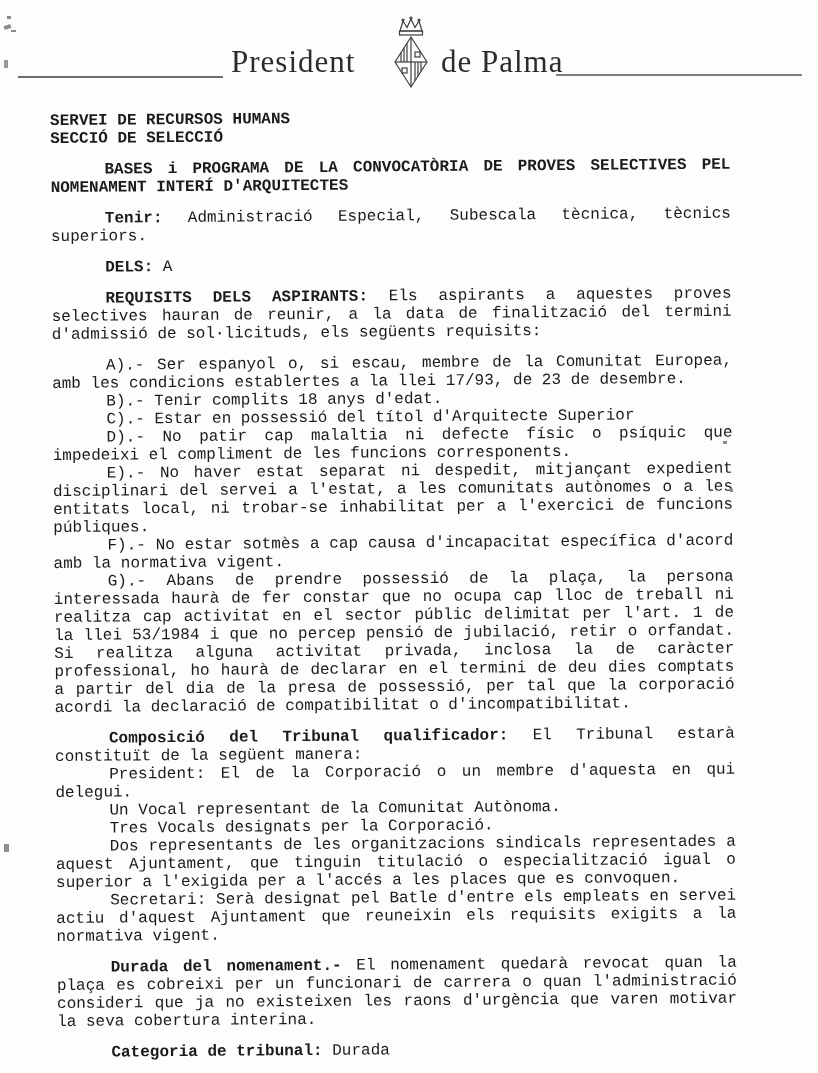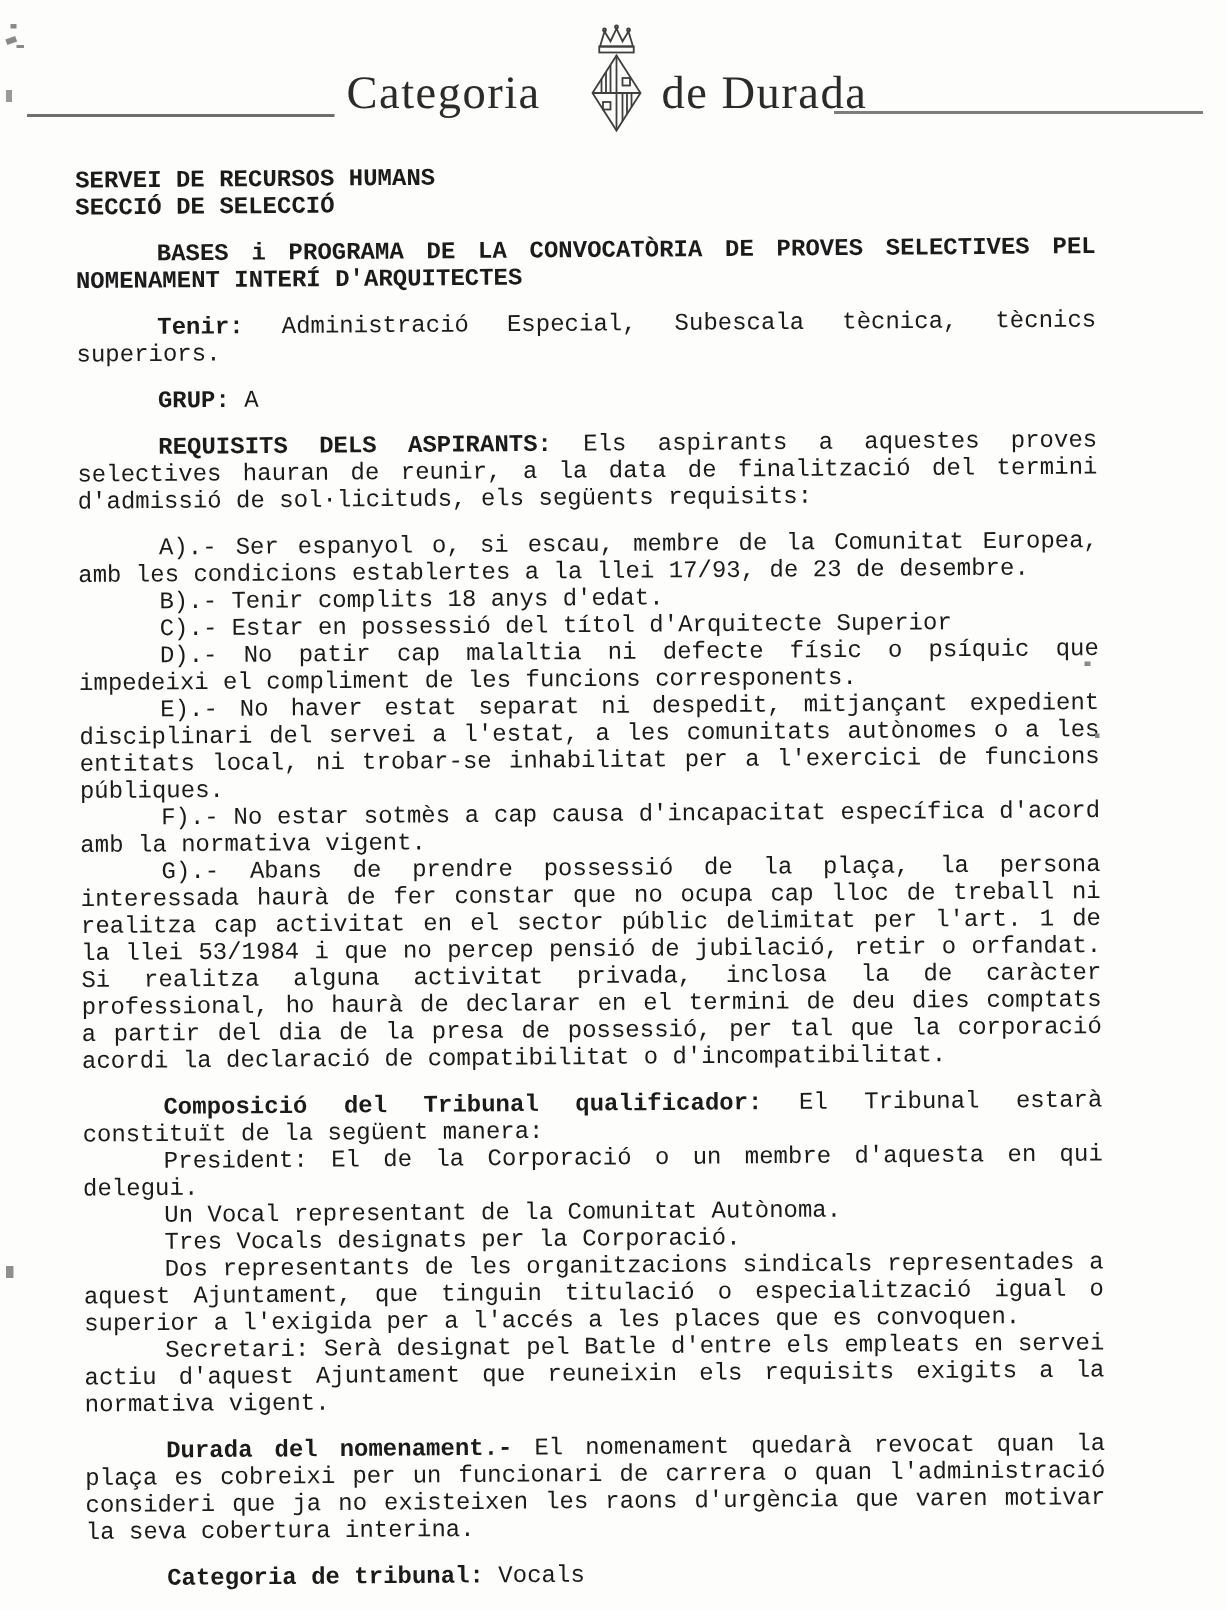--- a/index.html
+++ b/index.html
@@ -55,21 +55,21 @@
   .a7 { left: 4px;  top: 844px; width: 5px; height: 8px; background: #8f8f8f; }
 </style>
 </head>
 <body>
 
 <div class="sheet">
 
   <div class="letterhead">
     <span class="rule rule-left"></span>
     <span class="rule rule-right"></span>
-    <span class="org org-left">Categoria</span>
+    <span class="org org-left">President</span>
     <span class="emblem">
       <svg width="42" height="76" viewBox="0 0 42 76" xmlns="http://www.w3.org/2000/svg">
         <g fill="none" stroke="#3f3f3f" stroke-width="1.2">
           <path d="M10 15 L13 5 L17 11.5 L21 3 L25 11.5 L29 5 L32 15 Z"></path>
           <rect x="9.5" y="15" width="23" height="4"></rect>
           <circle cx="13" cy="4" r="1"></circle>
             <circle cx="21" cy="2" r="1"></circle>
             <circle cx="29" cy="4" r="1"></circle>
           <polygon points="21,21 37,46 21,71 5,46"></polygon>
           <line x1="21" y1="21" x2="21" y2="71"></line>
@@ -78,53 +78,53 @@
           <line x1="14" y1="32" x2="14" y2="46"></line>
           <line x1="17" y1="27.3" x2="17" y2="46"></line>
           <line x1="25" y1="46" x2="25" y2="64.7"></line>
           <line x1="28" y1="46" x2="28" y2="60"></line>
           <line x1="31" y1="46" x2="31" y2="55.4"></line>
           <rect x="25" y="36" width="5" height="5"></rect>
           <rect x="12" y="52" width="5" height="5"></rect>
         </g>
       </svg>
     </span>
-    <span class="org org-right">de Durada</span>
+    <span class="org org-right">de Palma</span>
   </div>
 
   <div class="body-text">
     <p class="dept">SERVEI DE RECURSOS HUMANS</p>
     <p class="dept">SECCIÓ DE SELECCIÓ</p>
 
     <p class="para bold gap">BASES i PROGRAMA DE LA CONVOCATÒRIA DE PROVES SELECTIVES PEL NOMENAMENT INTERÍ D'ARQUITECTES</p>
 
     <p class="para gap"><b>Tenir:</b><span> Administració Especial, Subescala tècnica, tècnics superiors.</span></p>
 
-    <p class="para gap"><b>GRUP:</b><span> A</span></p>
+    <p class="para gap"><b>DELS:</b><span> A</span></p>
 
     <p class="para gap"><b>REQUISITS DELS ASPIRANTS:</b><span> Els aspirants a aquestes proves selectives hauran de reunir, a la data de finalització del termini d'admissió de sol·licituds, els següents requisits:</span></p>
 
     <p class="para gap"><span>A).- Ser espanyol o, si escau, membre de la Comunitat Europea, amb les condicions establertes a la llei 17/93, de 23 de desembre.</span></p>
     <p class="para"><span>B).- Tenir complits 18 anys d'edat.</span></p>
     <p class="para"><span>C).- Estar en possessió del títol d'Arquitecte Superior</span></p>
     <p class="para"><span>D).- No patir cap malaltia ni defecte físic o psíquic que impedeixi el compliment de les funcions corresponents.</span></p>
     <p class="para"><span>E).- No haver estat separat ni despedit, mitjançant expedient disciplinari del servei a l'estat, a les comunitats autònomes o a les entitats local, ni trobar-se inhabilitat per a l'exercici de funcions públiques.</span></p>
     <p class="para"><span>F).- No estar sotmès a cap causa d'incapacitat específica d'acord amb la normativa vigent.</span></p>
     <p class="para"><span>G).- Abans de prendre possessió de la plaça, la persona interessada haurà de fer constar que no ocupa cap lloc de treball ni realitza cap activitat en el sector públic delimitat per l'art. 1 de la llei 53/1984 i que no percep pensió de jubilació, retir o orfandat. Si realitza alguna activitat privada, inclosa la de caràcter professional, ho haurà de declarar en el termini de deu dies comptats a partir del dia de la presa de possessió, per tal que la corporació acordi la declaració de compatibilitat o d'incompatibilitat.</span></p>
 
     <p class="para gap"><b>Composició del Tribunal qualificador:</b><span> El Tribunal estarà constituït de la següent manera:</span></p>
     <p class="para"><span>President: El de la Corporació o un membre d'aquesta en qui delegui.</span></p>
     <p class="para"><span>Un Vocal representant de la Comunitat Autònoma.</span></p>
     <p class="para"><span>Tres Vocals designats per la Corporació.</span></p>
     <p class="para"><span>Dos representants de les organitzacions sindicals representades a aquest Ajuntament, que tinguin titulació o especialització igual o superior a l'exigida per a l'accés a les places que es convoquen.</span></p>
     <p class="para"><span>Secretari: Serà designat pel Batle d'entre els empleats en servei actiu d'aquest Ajuntament que reuneixin els requisits exigits a la normativa vigent.</span></p>
 
     <p class="para gap"><b>Durada del nomenament.-</b><span> El nomenament quedarà revocat quan la plaça es cobreixi per un funcionari de carrera o quan l'administració consideri que ja no existeixen les raons d'urgència que varen motivar la seva cobertura interina.</span></p>
 
-    <p class="para gap"><b>Categoria de tribunal:</b><span> Vocals</span></p>
+    <p class="para gap"><b>Categoria de tribunal:</b><span> Durada</span></p>
   </div>
 
   <span class="artifact a1"></span>
   <span class="artifact a2"></span>
   <span class="artifact a3"></span>
   <span class="artifact a4"></span>
   <span class="artifact a5"></span>
   <span class="artifact a6"></span>
   <span class="artifact a7"></span>
 </div>

